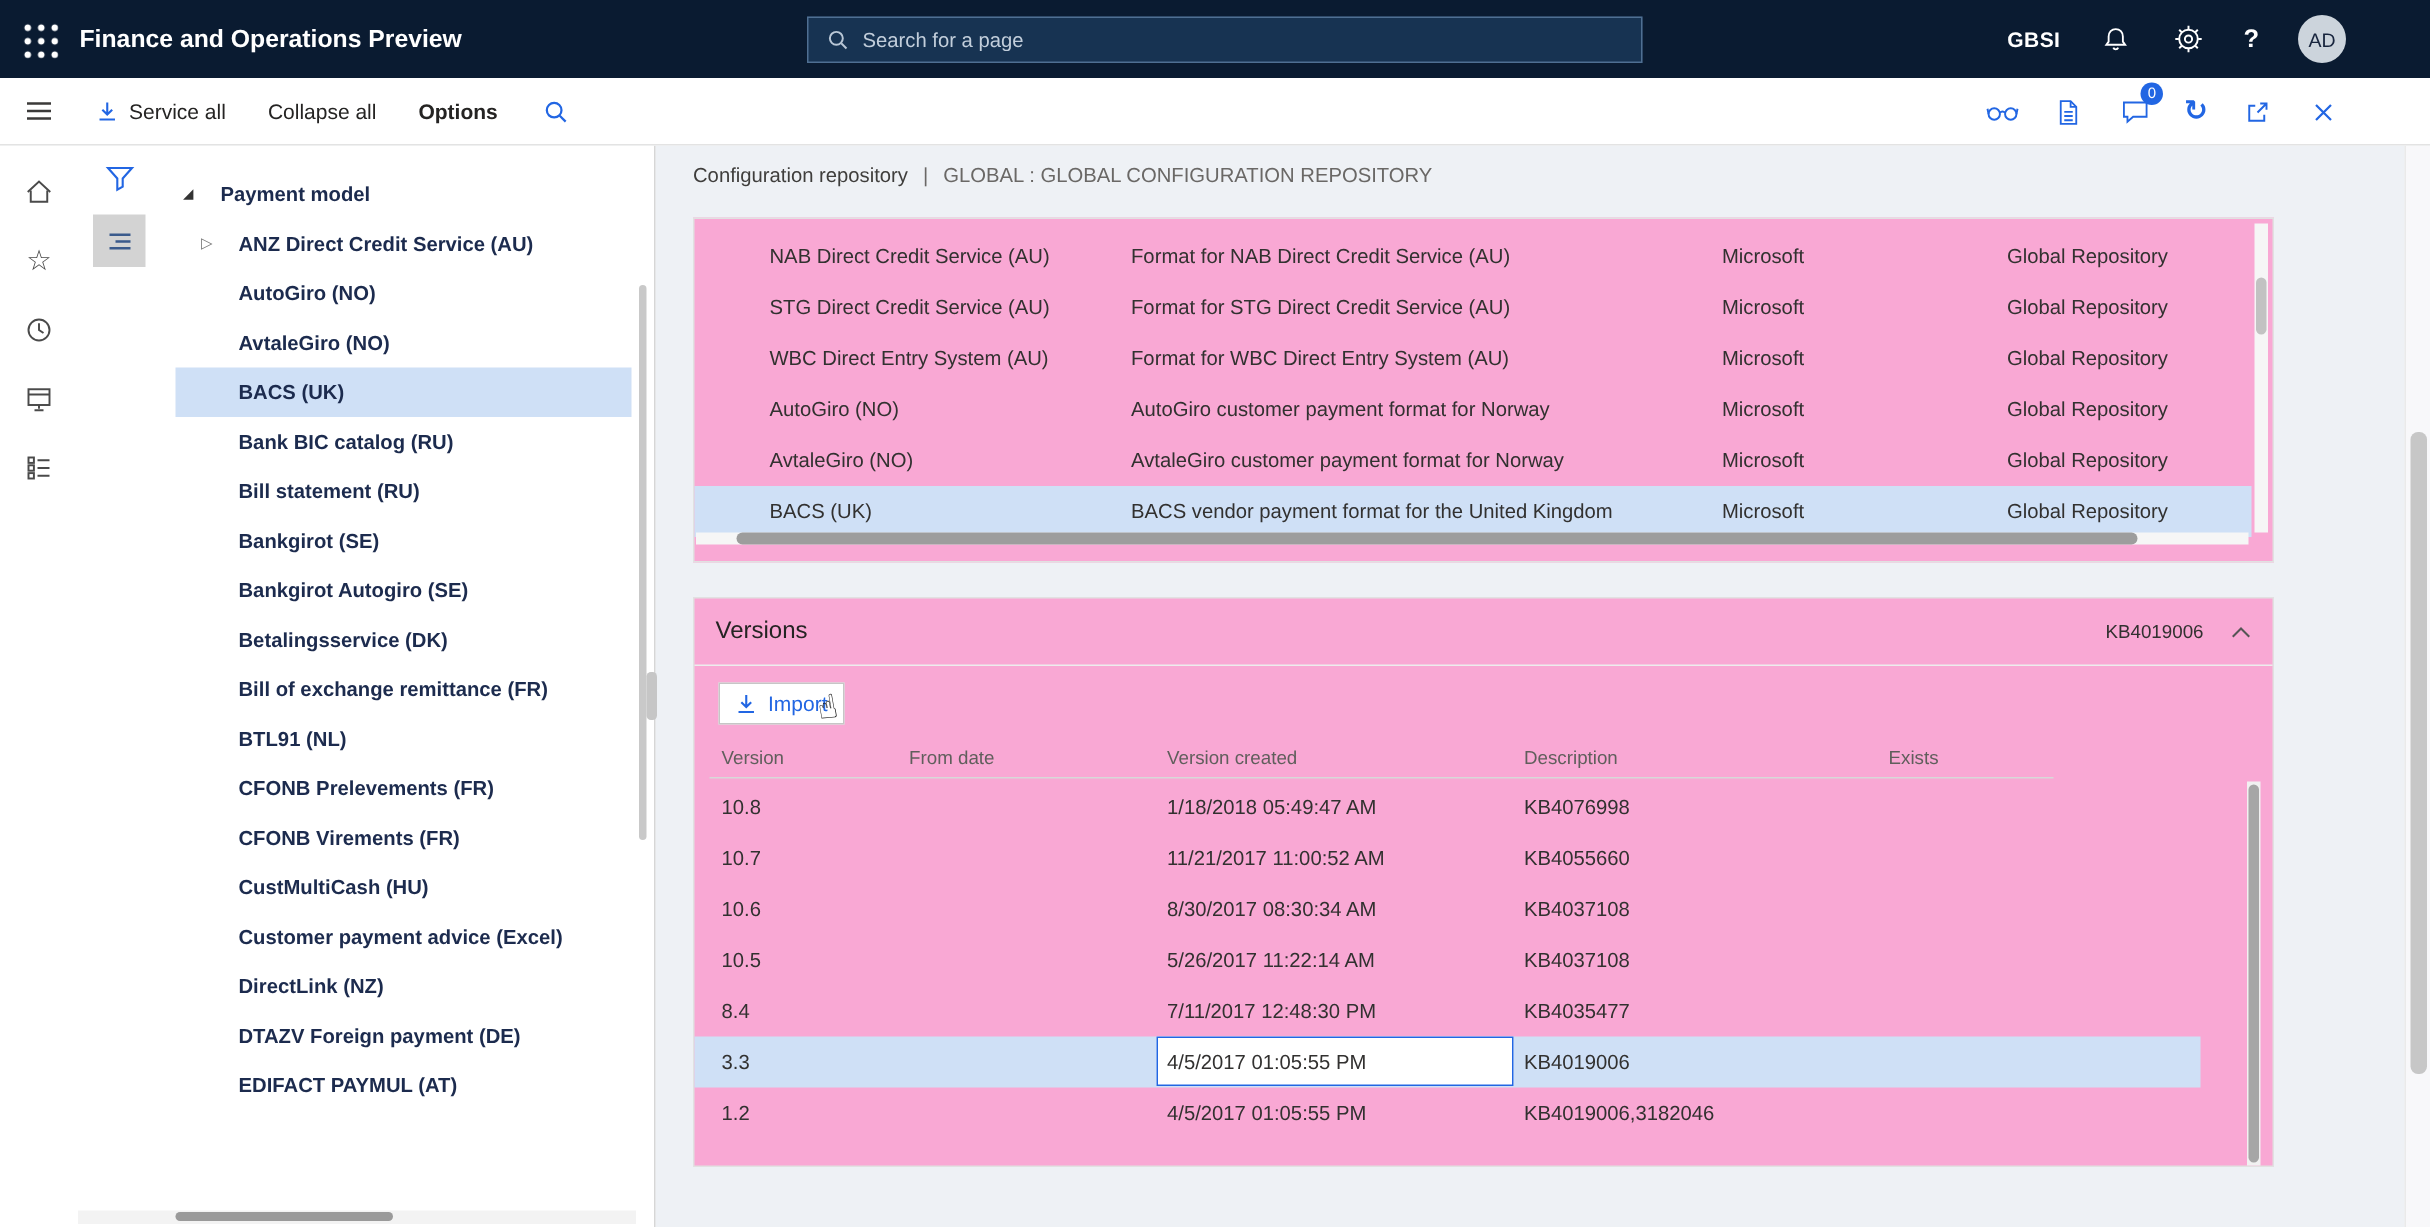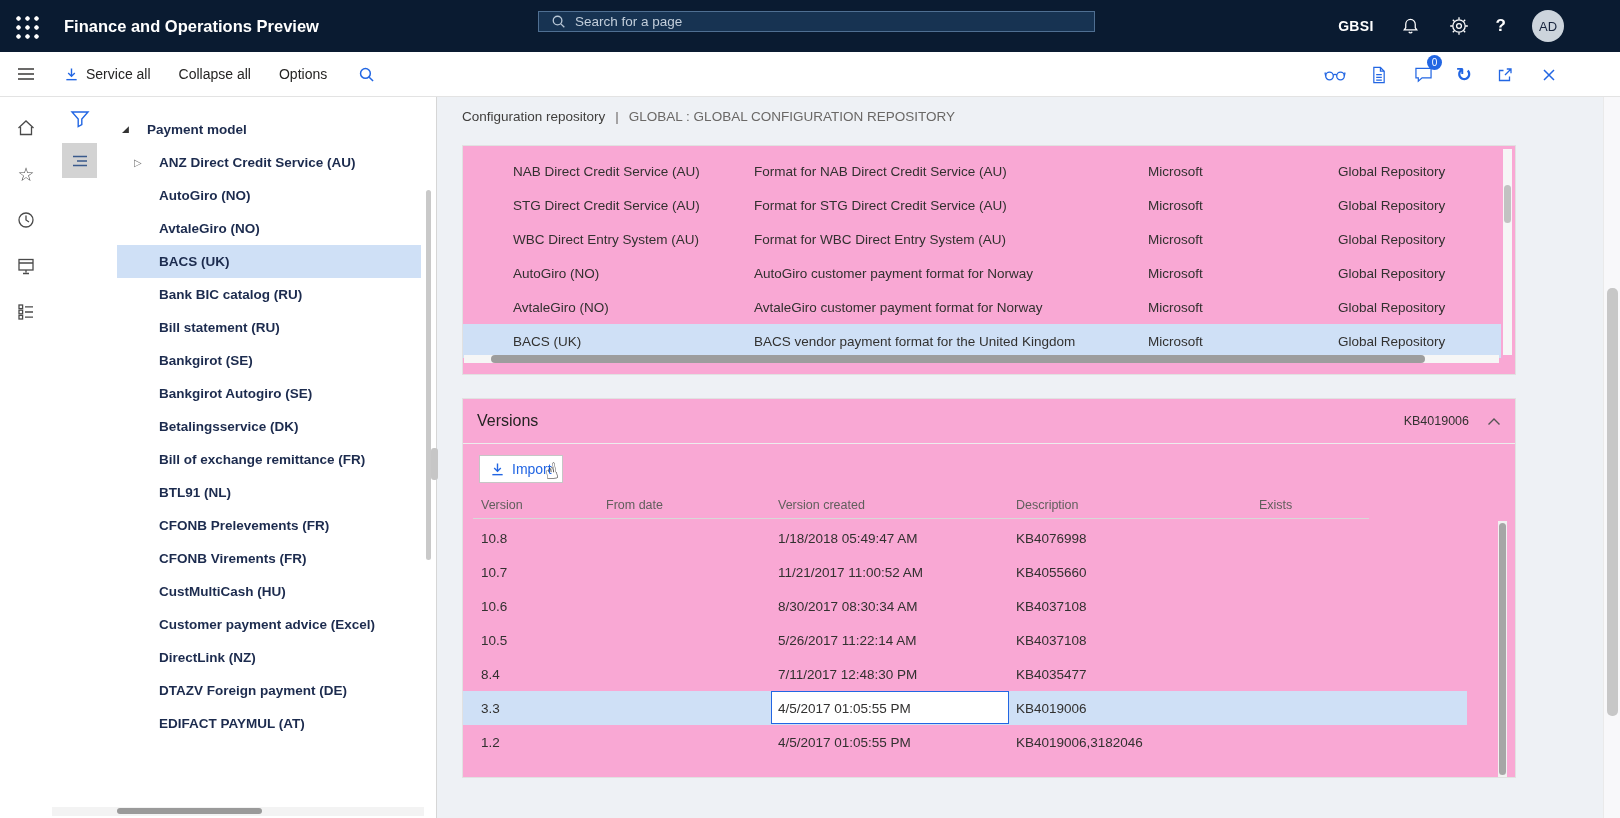--- a/index.html
+++ b/index.html
@@ -3,36 +3,36 @@
 <meta charset="utf-8">
 <style>
   *{margin:0;padding:0;box-sizing:border-box}
   html,body{width:1620px;height:818px;overflow:hidden}
   body{font-family:"Liberation Sans","DejaVu Sans",sans-serif;background:#eef1f5;color:#323130;font-size:14px}
   .app{position:relative;width:1620px;height:818px;overflow:hidden}
 
   
   .topbar{position:absolute;left:0;top:0;width:100%;height:52px;background:#0a1b31;display:flex;align-items:center;z-index:30}
   .waffle{width:26px;height:26px;margin-left:13px;background-image:radial-gradient(circle,#fff 1.9px,transparent 2.5px);background-size:9px 9px;background-position:1px 1px;cursor:pointer}
-  .app-title{color:#fff;font-size:16.5px;font-weight:700;margin-left:25px;white-space:nowrap}
-  .top-search{position:absolute;left:538px;top:11px;width:557px;height:21px;background:#173352;border:1px solid #4f6f92;display:flex;align-items:center;padding:0 12px;gap:9px}
+  .app-title{color:#fff;font-size:16.5px;font-weight:700;margin-left:14px;white-space:nowrap}
+  .top-search{position:absolute;left:538px;top:11px;width:557px;height:31px;background:#173352;border:1px solid #4f6f92;display:flex;align-items:center;padding:0 12px;gap:9px}
   .top-search input{background:transparent;border:none;outline:none;color:#dbe4ee;font-size:13.5px;width:100%;font-family:inherit}
   .top-search input::placeholder{color:#c2cedb}
   .topbar-right{position:absolute;right:0;top:0;height:52px;display:flex;align-items:center;gap:26px;padding-right:56px}
   .company{color:#fff;font-size:14px;font-weight:600;letter-spacing:.3px;cursor:pointer}
   .tb-icon{width:22px;height:22px;display:flex;align-items:center;justify-content:center;color:#fff;cursor:pointer}
   .help-glyph{color:#fff;font-size:17px;font-weight:600;cursor:pointer}
   .avatar{width:32px;height:32px;border-radius:50%;background:#ccd4dc;color:#17243d;font-size:13px;font-weight:400;display:flex;align-items:center;justify-content:center;cursor:pointer}
 
   
   .actionbar{position:absolute;left:0;top:52px;width:100%;height:45px;background:#fff;border-bottom:1px solid #e3e3e3;display:flex;align-items:center;z-index:25}
   .hamburger{width:52px;height:45px;display:flex;align-items:center;justify-content:center;cursor:pointer;flex:none}
   .ab-btn{display:flex;align-items:center;gap:7px;font-size:14px;color:#252423;margin-right:28px;cursor:pointer;white-space:nowrap}
   .ab-btn.first{margin-left:12px}
-  .ab-btn.bold{font-weight:400}
+  .ab-btn.bold{font-weight:700}
   .ab-iconbtn{cursor:pointer;display:flex;align-items:center;justify-content:center;width:22px;height:22px}
   .actionbar-right{position:absolute;right:60px;top:0;height:45px;display:flex;align-items:center;gap:22px}
   .msg-wrap{position:relative;width:22px;height:22px;display:flex;align-items:center;justify-content:center;cursor:pointer}
   .badge{position:absolute;top:-9px;right:-8px;background:#2266E3;color:#fff;border-radius:8px;min-width:15px;height:15px;font-size:10px;display:flex;align-items:center;justify-content:center;padding:0 3px}
   .refresh-glyph{color:#2266E3;font-size:19px;font-weight:600;line-height:1;cursor:pointer}
 
   
   .rail{position:absolute;left:0;top:97px;width:52px;bottom:0;background:#fff;padding-top:8px;z-index:10}
   .rail-btn{width:52px;height:46px;display:flex;align-items:center;justify-content:center;color:#4a4a4a;cursor:pointer}
   .star-glyph{font-size:19px;color:#4a4a4a;line-height:1}

